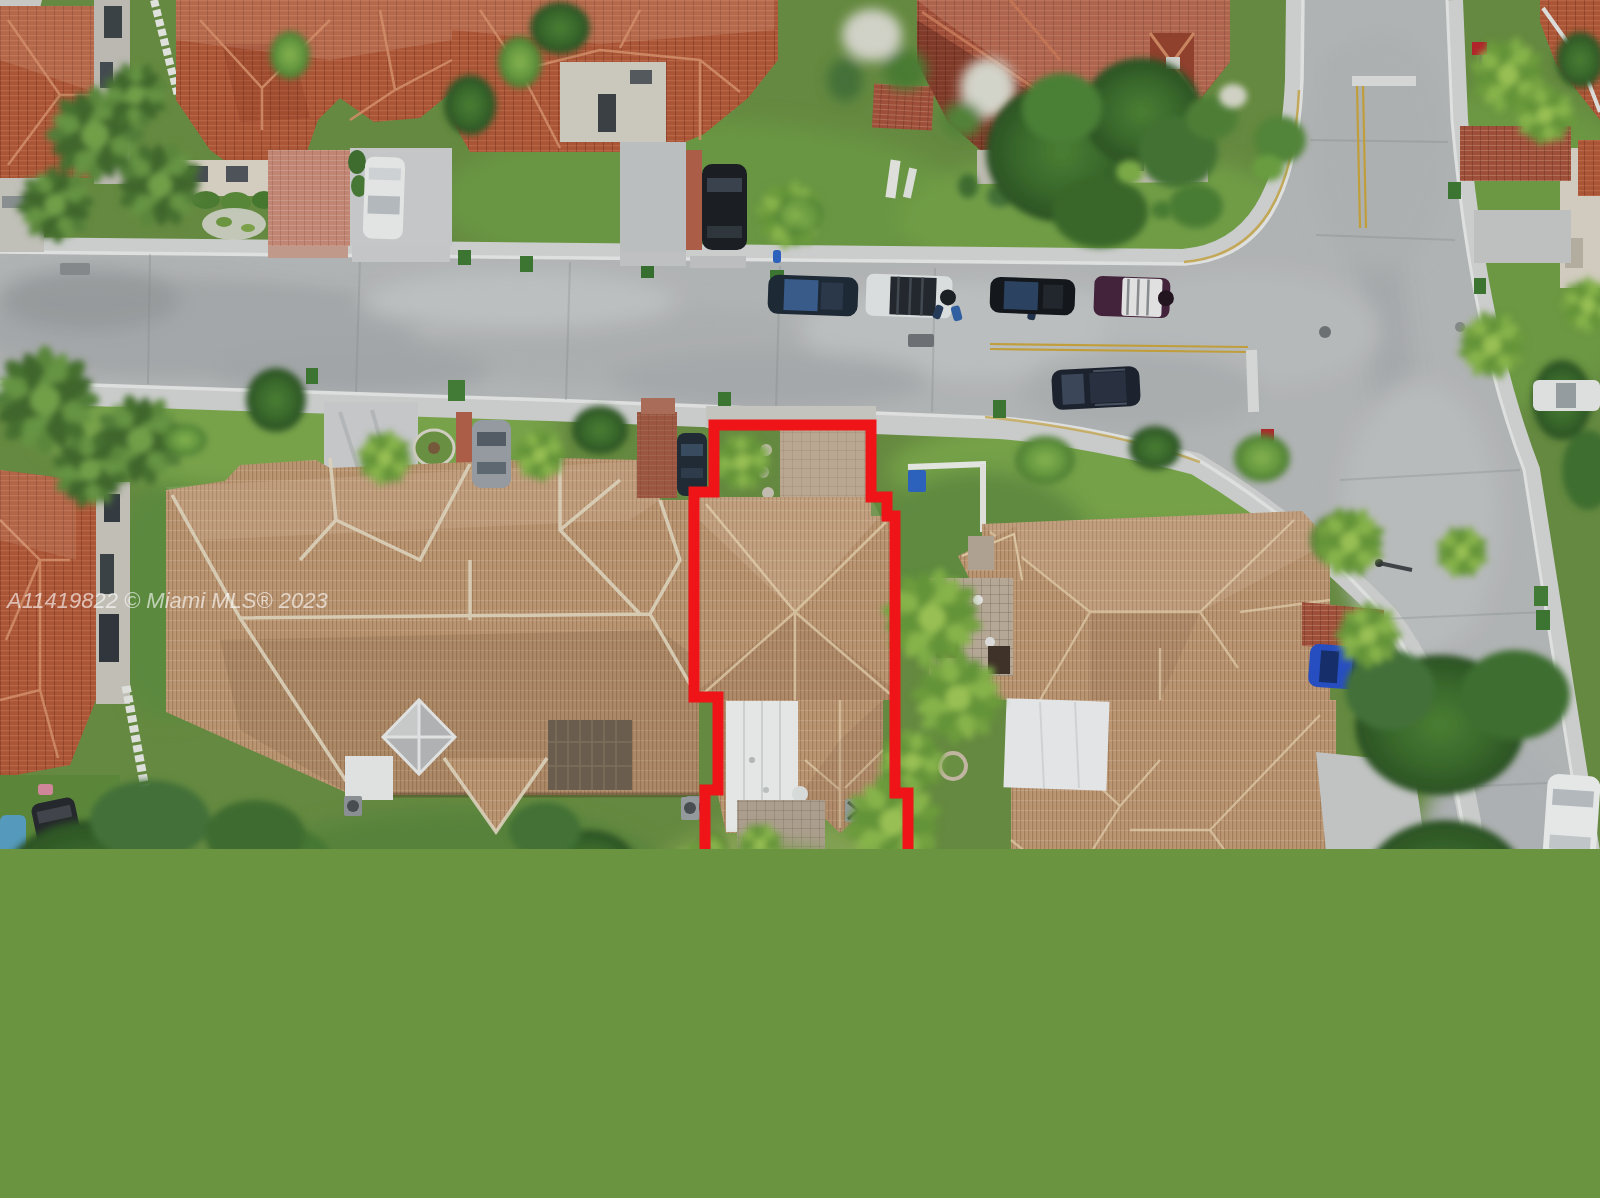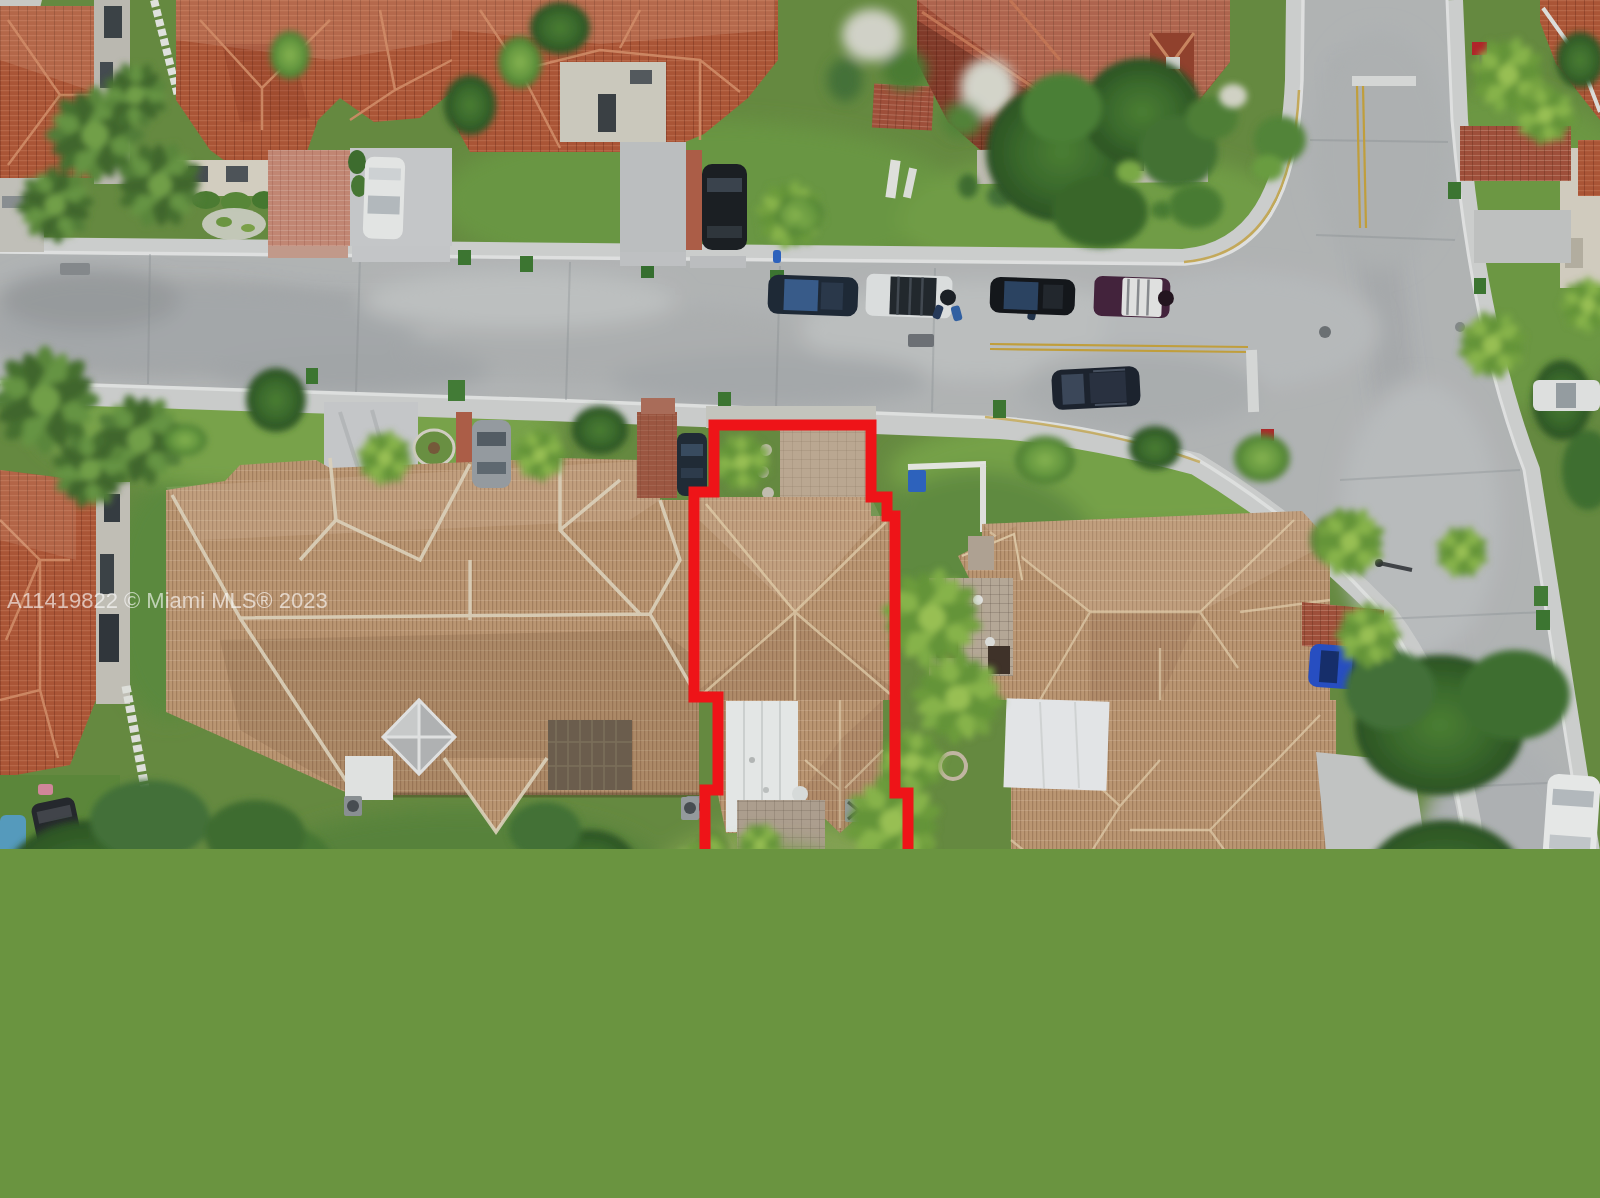--- a/index.html
+++ b/index.html
@@ -1,16 +1,16 @@
 <!DOCTYPE html>
 <html><head>
 <meta charset="utf-8">
 <style>
 html,body{margin:0;padding:0;background:#6a9440;font-family:"Liberation Sans",sans-serif;}
-#scene{position:relative;width:1600px;height:849px;overflow:hidden;}
+#scene{position:relative;width:1600px;height:849px;overflow:hidden;font-style:italic;}
 svg{display:block;}
 </style>
 </head>
 <body>
 <div id="scene">
 <svg width="1600" height="1198" viewBox="0 0 1600 1198">
 <defs>
 <pattern id="tanTileV" width="4" height="10" patternUnits="userSpaceOnUse">
   <rect width="4" height="10" fill="#c29c77"></rect>
   <rect x="0" width="1.2" height="10" fill="rgba(112,73,48,0.30)"></rect>

